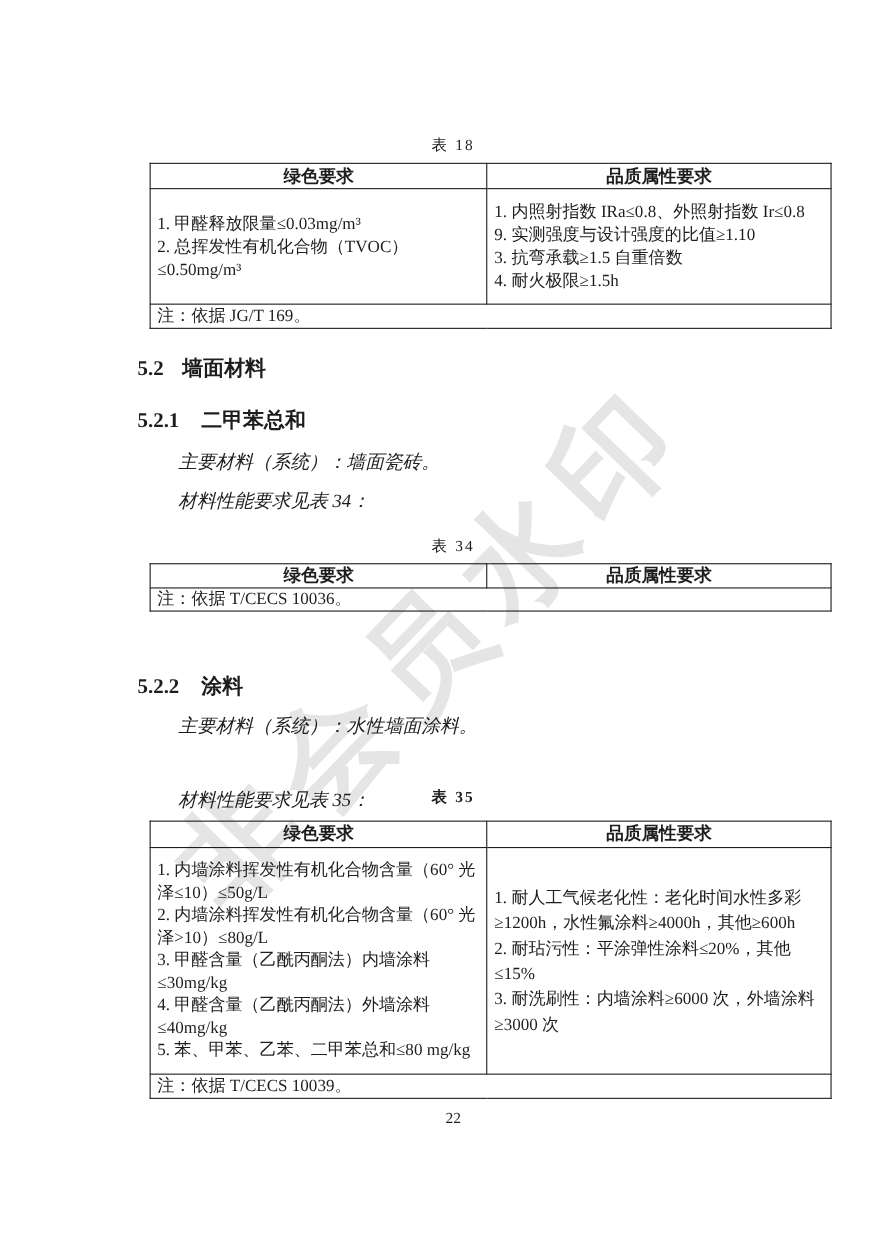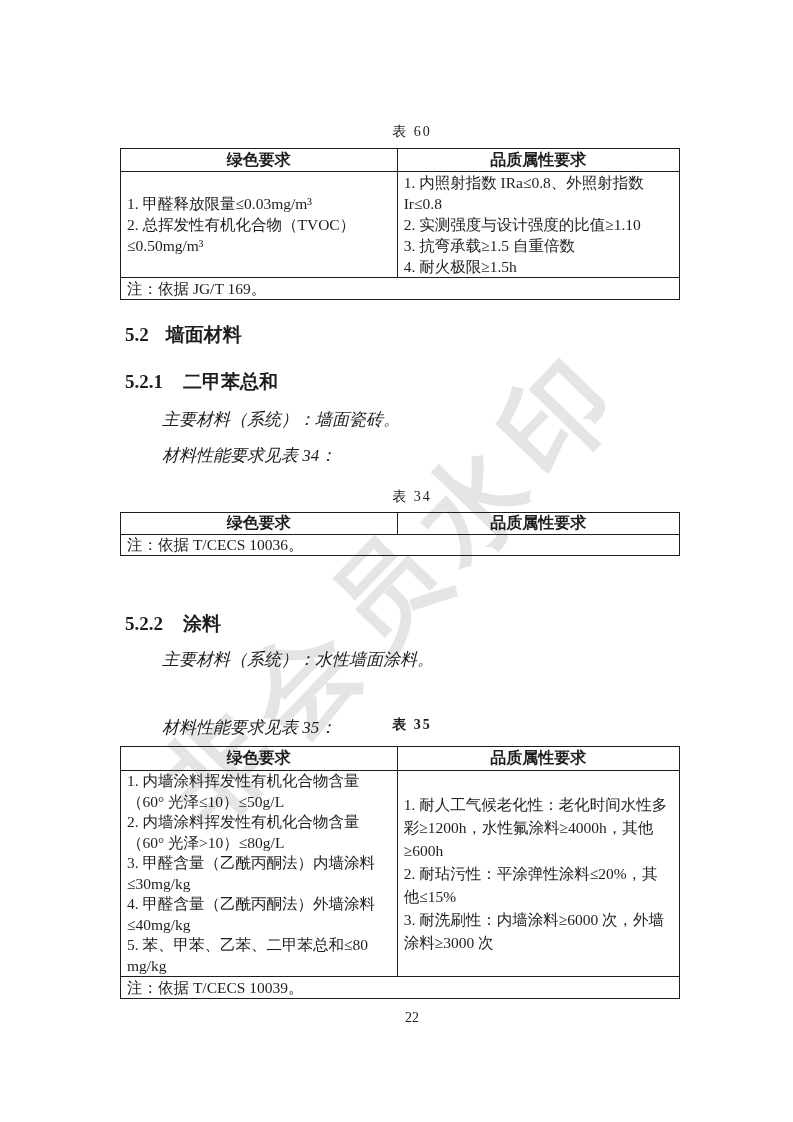--- a/index.html
+++ b/index.html
@@ -14,21 +14,21 @@
     transform:translate(-50%,-50%) rotate(-46deg);
     font-family:"Liberation Sans","DejaVu Sans",sans-serif;
     font-weight:bold; font-size:106px; letter-spacing:16px;
     color:#e5e5e5; white-space:nowrap; pointer-events:none;
   }
   .tbl-caption {
     position:absolute; left:128px; width:568px; z-index:1;
     text-align:center; font-size:14px; letter-spacing:2px;
   }
   table.tbl {
-    position:absolute; left:120px; width:560px; z-index:1;
+    position:absolute; left:136px; width:620px; z-index:1;
     border-collapse:collapse; table-layout:fixed;
     font-size:15.5px; background:transparent;
   }
   table.tbl th, table.tbl td {
     border:1px solid #1d1d1d; padding:0 6px; overflow:hidden;
   }
   table.tbl th {
     font-size:16px; font-weight:bold; text-align:center; vertical-align:middle;
   }
   table.tbl td { vertical-align:middle; text-align:left; }
@@ -62,39 +62,39 @@
     text-align:center; font-size:14px;
   }
 </style>
 </head>
 <body>
 
 <div class="page">
 
   <div class="watermark">非会员水印</div>
 
-  <div class="tbl-caption" style="top:123px;">表 60</div>
+  <div class="tbl-caption" style="top:123px;">表 18</div>
   <table class="tbl t33" style="top:148px;">
     <colgroup>
         <col style="width:49.5%">
         <col style="width:50.5%">
       </colgroup>
     <tbody>
         <tr class="hdr-row">
       <th>绿色要求</th>
       <th>品质属性要求</th>
     </tr>
     <tr class="body-row">
       <td class="body-cell green-cell">
             <div class="cell-item">1. 甲醛释放限量≤0.03mg/m³</div>
             <div class="cell-item">2. 总挥发性有机化合物（TVOC）≤0.50mg/m³</div>
           </td>
       <td class="body-cell quality-cell">
             <div class="cell-item">1. 内照射指数 IRa≤0.8、外照射指数 Ir≤0.8</div>
-            <div class="cell-item">2. 实测强度与设计强度的比值≥1.10</div>
+            <div class="cell-item">9. 实测强度与设计强度的比值≥1.10</div>
             <div class="cell-item">3. 抗弯承载≥1.5 自重倍数</div>
             <div class="cell-item">4. 耐火极限≥1.5h</div>
           </td>
     </tr>
     <tr class="note-row">
       <td class="note-cell" colspan="2">注：依据 JG/T 169。</td>
     </tr>
   </tbody>
     </table>
 

